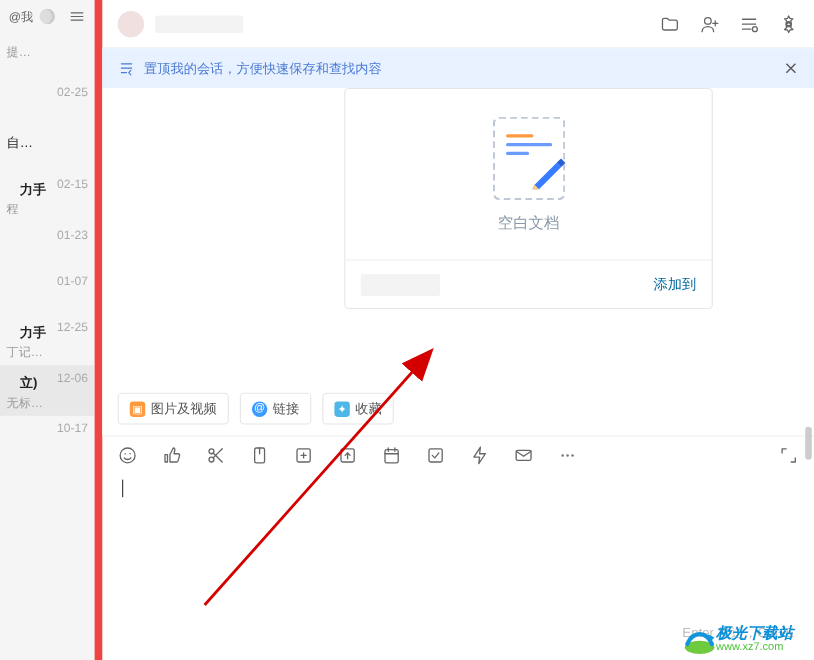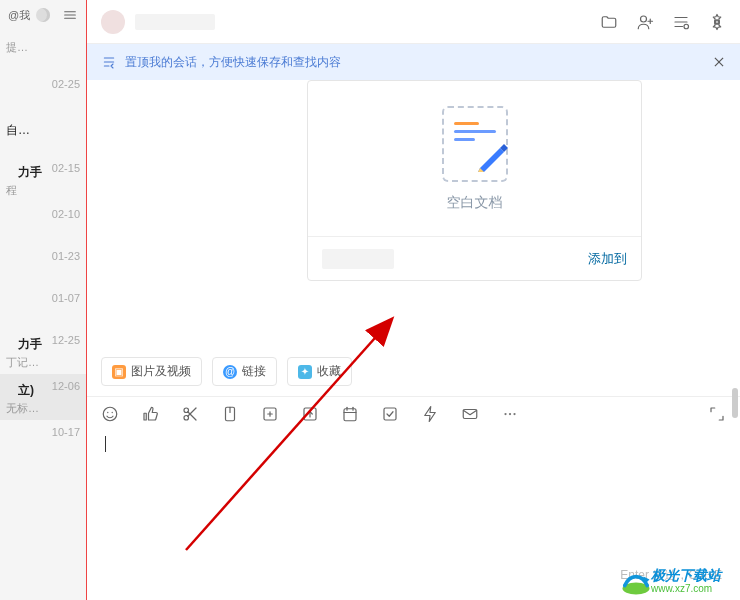--- a/index.html
+++ b/index.html
@@ -12,21 +12,21 @@
 .menu-icon { margin-left: auto; cursor: pointer; }
 
 .convo-list { overflow-y: auto; height: 570px; }
 .convo-item { padding: 8px 6px 4px 6px; min-height: 42px; position: relative; }
 .convo-item.sel { background: #e8e8e8; }
 .convo-title { font-size: 12px; color: #222; white-space: nowrap; overflow: hidden; }
 .convo-title.bold { font-weight: 600; margin-left: 12px; }
 .convo-sub { font-size: 11px; color: #999; margin-top: 2px; }
 .convo-date { position: absolute; right: 6px; top: 6px; font-size: 11px; color: #aaa; padding-left: 44px; }
 
-.main { position: absolute; left: 86px; top: 0; right: 0; height: 600px; background: #fff; border-left: 1px solid #ef4444; display: flex; flex-direction: column; }
+.main { position: absolute; left: 86px; top: 0; right: 0; height: 600px; background: #fff; border-left: 7px solid #ef4444; display: flex; flex-direction: column; }
 .main-header { height: 44px; border-bottom: 1px solid #eee; display: flex; align-items: center; padding: 0 14px; }
 .header-avatar { width: 24px; height: 24px; border-radius: 50%; background: #f0e0e0; }
 .header-title { margin-left: 10px; flex: 1; font-size: 14px; color: #ccc; background: #f3f3f3; width: 80px; height: 16px; border-radius: 2px; flex: 0 0 80px; }
 .header-actions { display: flex; gap: 18px; color: #666; }
 .header-actions span { cursor: pointer; }
 
 .banner { background: #e8f1ff; height: 36px; display: flex; align-items: center; padding: 0 14px; color: #4a7bd4; font-size: 12px; position: relative; }
 .banner-icon { margin-right: 8px; }
 .banner-close { position: absolute; right: 14px; cursor: pointer; color: #555; font-size: 14px; }
 
@@ -100,24 +100,20 @@
         <div class="convo-title"></div>
         <div class="convo-date">02-25</div>
       </div>
       <div class="convo-item">
         <div class="convo-title">自…</div>
       </div>
       <div class="convo-item">
         <div class="convo-title bold">力手</div>
         <div class="convo-sub">程</div>
         <div class="convo-date">02-15</div>
-      </div>
-      <div class="convo-item">
-        <div class="convo-title"></div>
-        <div class="convo-date">02-10</div>
       </div>
       <div class="convo-item">
         <div class="convo-title"></div>
         <div class="convo-date">01-23</div>
       </div>
       <div class="convo-item">
         <div class="convo-title"></div>
         <div class="convo-date">01-07</div>
       </div>
       <div class="convo-item">

